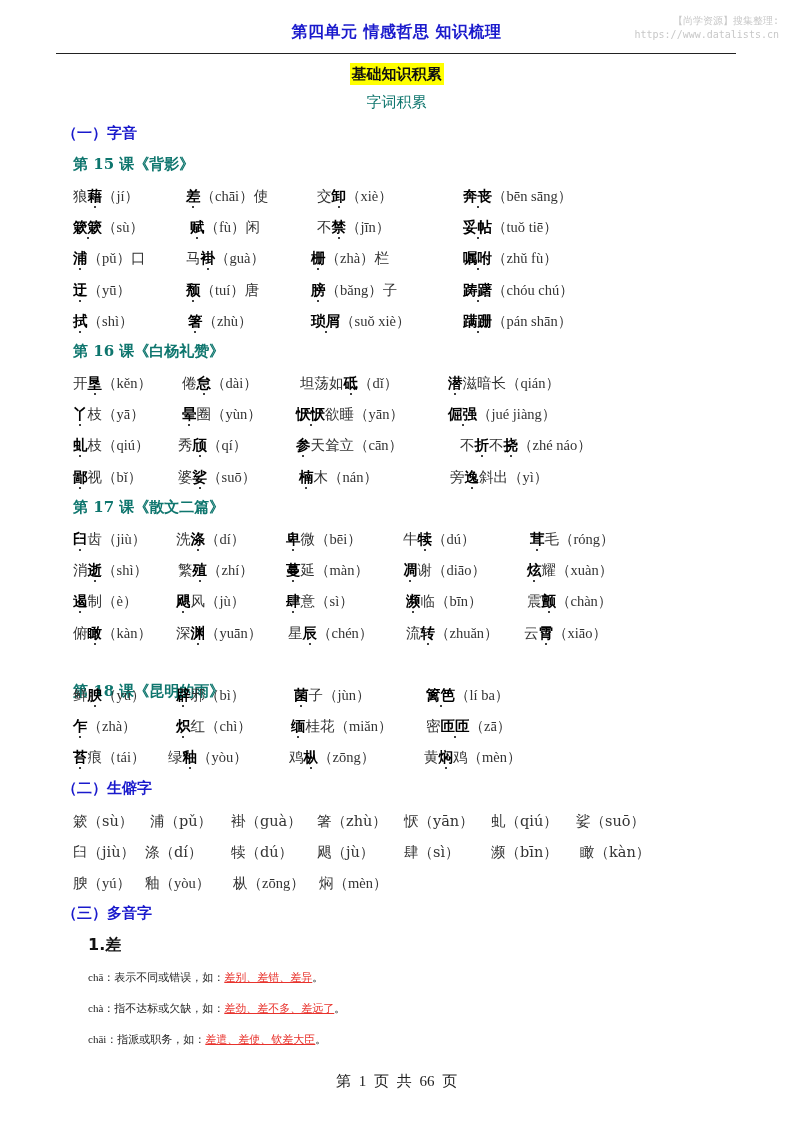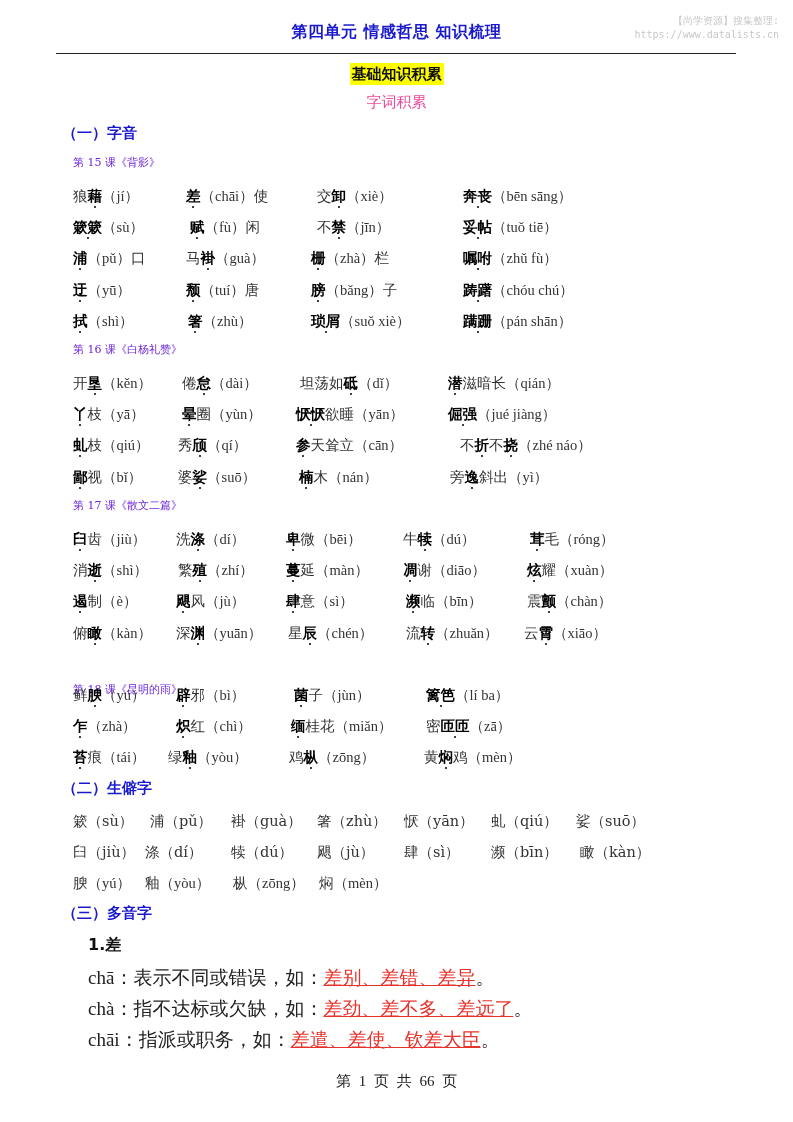--- a/index.html
+++ b/index.html
@@ -7,33 +7,33 @@
          font-family: "DejaVu Serif", "Liberation Serif", serif; color: #222; }
   .header-title { position: absolute; left: 0; width: 793px; top: 22px; text-align: center;
          font-family: "DejaVu Sans", sans-serif; font-weight: bold; font-size: 16px; color: #1a1acc; letter-spacing: 0.5px; }
   .watermark { position: absolute; right: 14px; top: 14px; text-align: right;
          font-family: "DejaVu Sans Mono", monospace; font-size: 10px; color: #c8c8c8; line-height: 14px; }
   .header-line { position: absolute; left: 56px; width: 680px; top: 53px; height: 0; border-top: 1px solid #222; }
   .main-title-wrap { position: absolute; left: 0; width: 793px; top: 63px; text-align: center; }
   .main-title { display: inline-block; background: #ffff00; font-family: "DejaVu Sans", sans-serif; font-weight: bold;
          font-size: 15px; color: #111; padding: 0 2px; line-height: 22px; }
   .sub-title { position: absolute; left: 0; width: 793px; top: 93px; text-align: center;
-         font-family: "DejaVu Sans", sans-serif; font-size: 15px; color: #ec4899; }
+         font-family: "DejaVu Sans", sans-serif; font-size: 15px; color: #0f766e; }
   .section-h { position: absolute; left: 62px; font-family: "DejaVu Sans", sans-serif; font-weight: bold;
          font-size: 15px; color: #1a1acc; }
-  .lesson-h { position: absolute; left: 73px; font-family: "DejaVu Serif", serif; font-weight: normal; font-size: 11px; color: #6d28d9; }
+  .lesson-h { position: absolute; left: 73px; font-family: "DejaVu Serif", serif; font-weight: bold; font-size: 15px; color: #0f766e; }
   .row { position: absolute; left: 0; height: 22px; width: 793px; }
   .cell { position: absolute; white-space: nowrap; font-size: 14.5px; line-height: 22px; color: #333; }
   .cell .k { font-weight: bold; color: #000; font-family: "DejaVu Sans", sans-serif; position: relative; }
   .cell .k::after { content: ""; position: absolute; left: 50%; bottom: -4px; width: 2px; height: 2px; margin-left: -1px;
          background: #000; border-radius: 50%; }
   .cell .n { font-family: "DejaVu Sans", sans-serif; }
   .cell .py { font-family: "Liberation Serif", serif; }
   .poly-h { position: absolute; left: 88px; top: 935px; font-weight: bold; font-size: 16px; color: #111; font-family: "DejaVu Sans", sans-serif; }
-  .poly-line { position: absolute; left: 88px; font-size: 19px; line-height: 22px; color: #222; white-space: nowrap; text-align: center; }
+  .poly-line { position: absolute; left: 88px; font-size: 11px; line-height: 22px; color: #222; white-space: nowrap; text-align: center; }
   .poly-line .pl { font-family: "Liberation Serif", serif; }
   .poly-line .desc { font-family: "DejaVu Sans", sans-serif; }
   .poly-line .ex { color: #e8322c; text-decoration: underline; font-family: "DejaVu Sans", sans-serif; }
   .footer { position: absolute; left: 0; width: 793px; top: 1072px; text-align: center; font-size: 15px; color: #222;
          font-family: "Liberation Serif", serif; word-spacing: 4px; }
 </style>
 </head>
 <body>
 
 <div class="header-title">第四单元 情感哲思 知识梳理</div>

